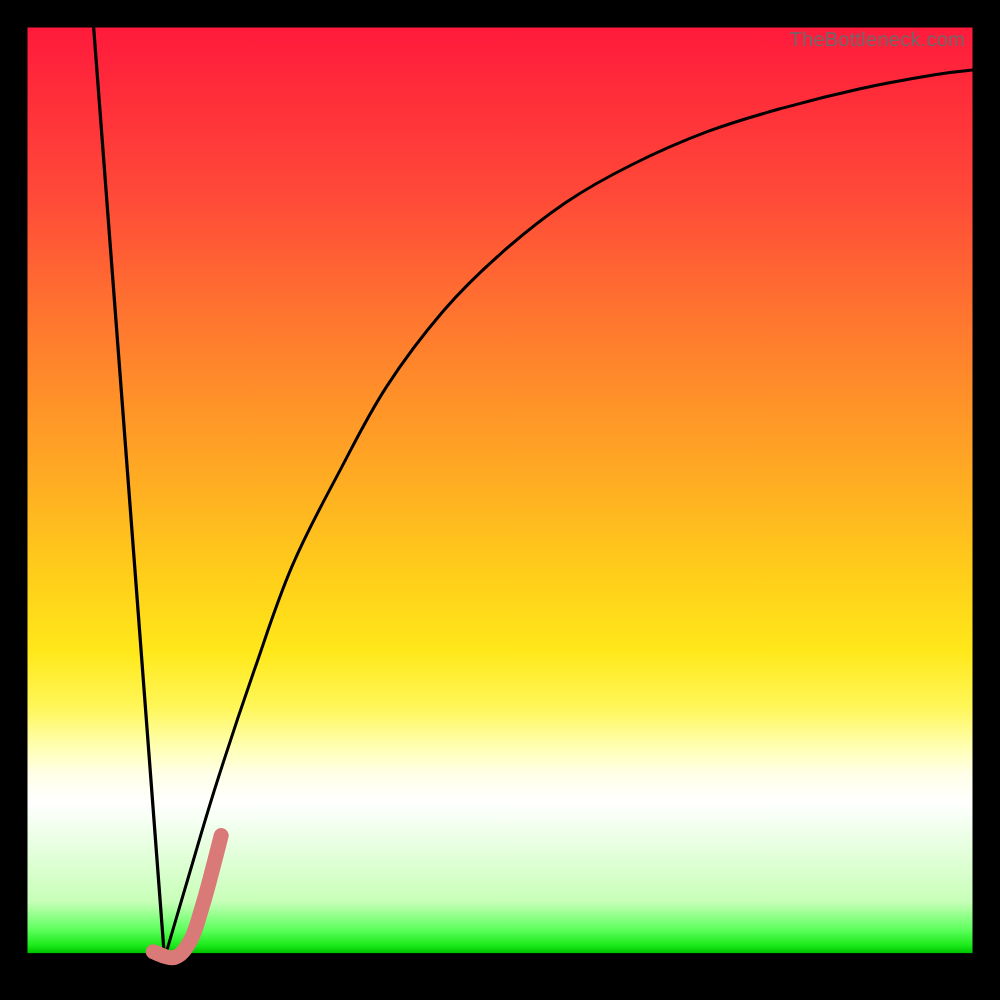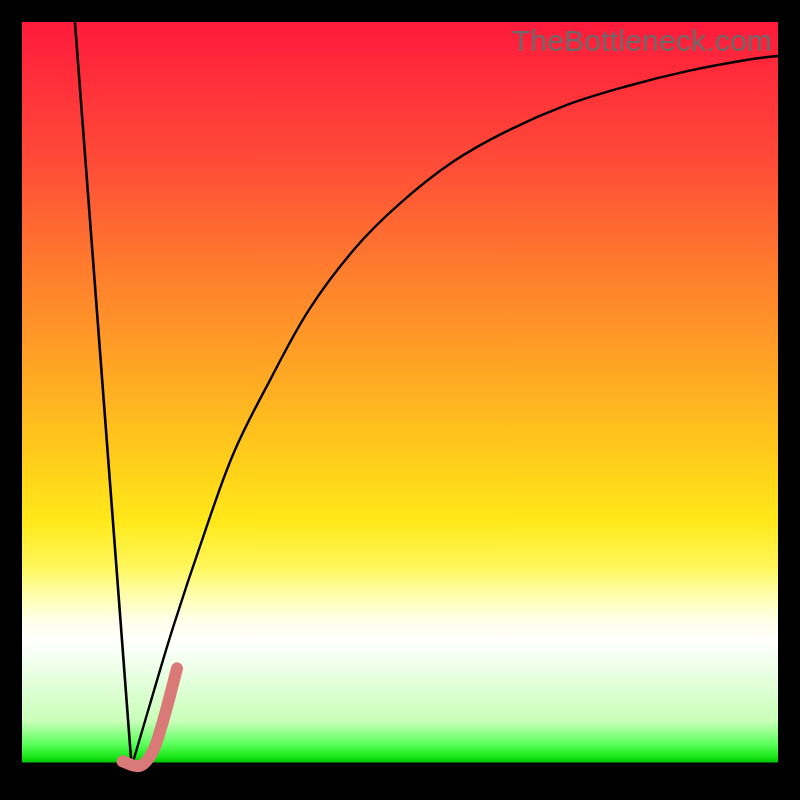--- a/index.html
+++ b/index.html
@@ -43,21 +43,21 @@
       #00c400 97.9%,
       #000000 98.0%,
       #000000 100%
     );
   }
   .watermark {
     position: absolute;
     top: 2px;
     right: 6px;
     color: #6a6a6a;
-    font-size: 30px;
+    font-size: 16px;
     letter-spacing: 0.2px;
     user-select: none;
     margin-left: 40px;
   }
   svg.curves {
     position: absolute;
     left: 0;
     top: 0;
     width: 756px;
     height: 756px;

